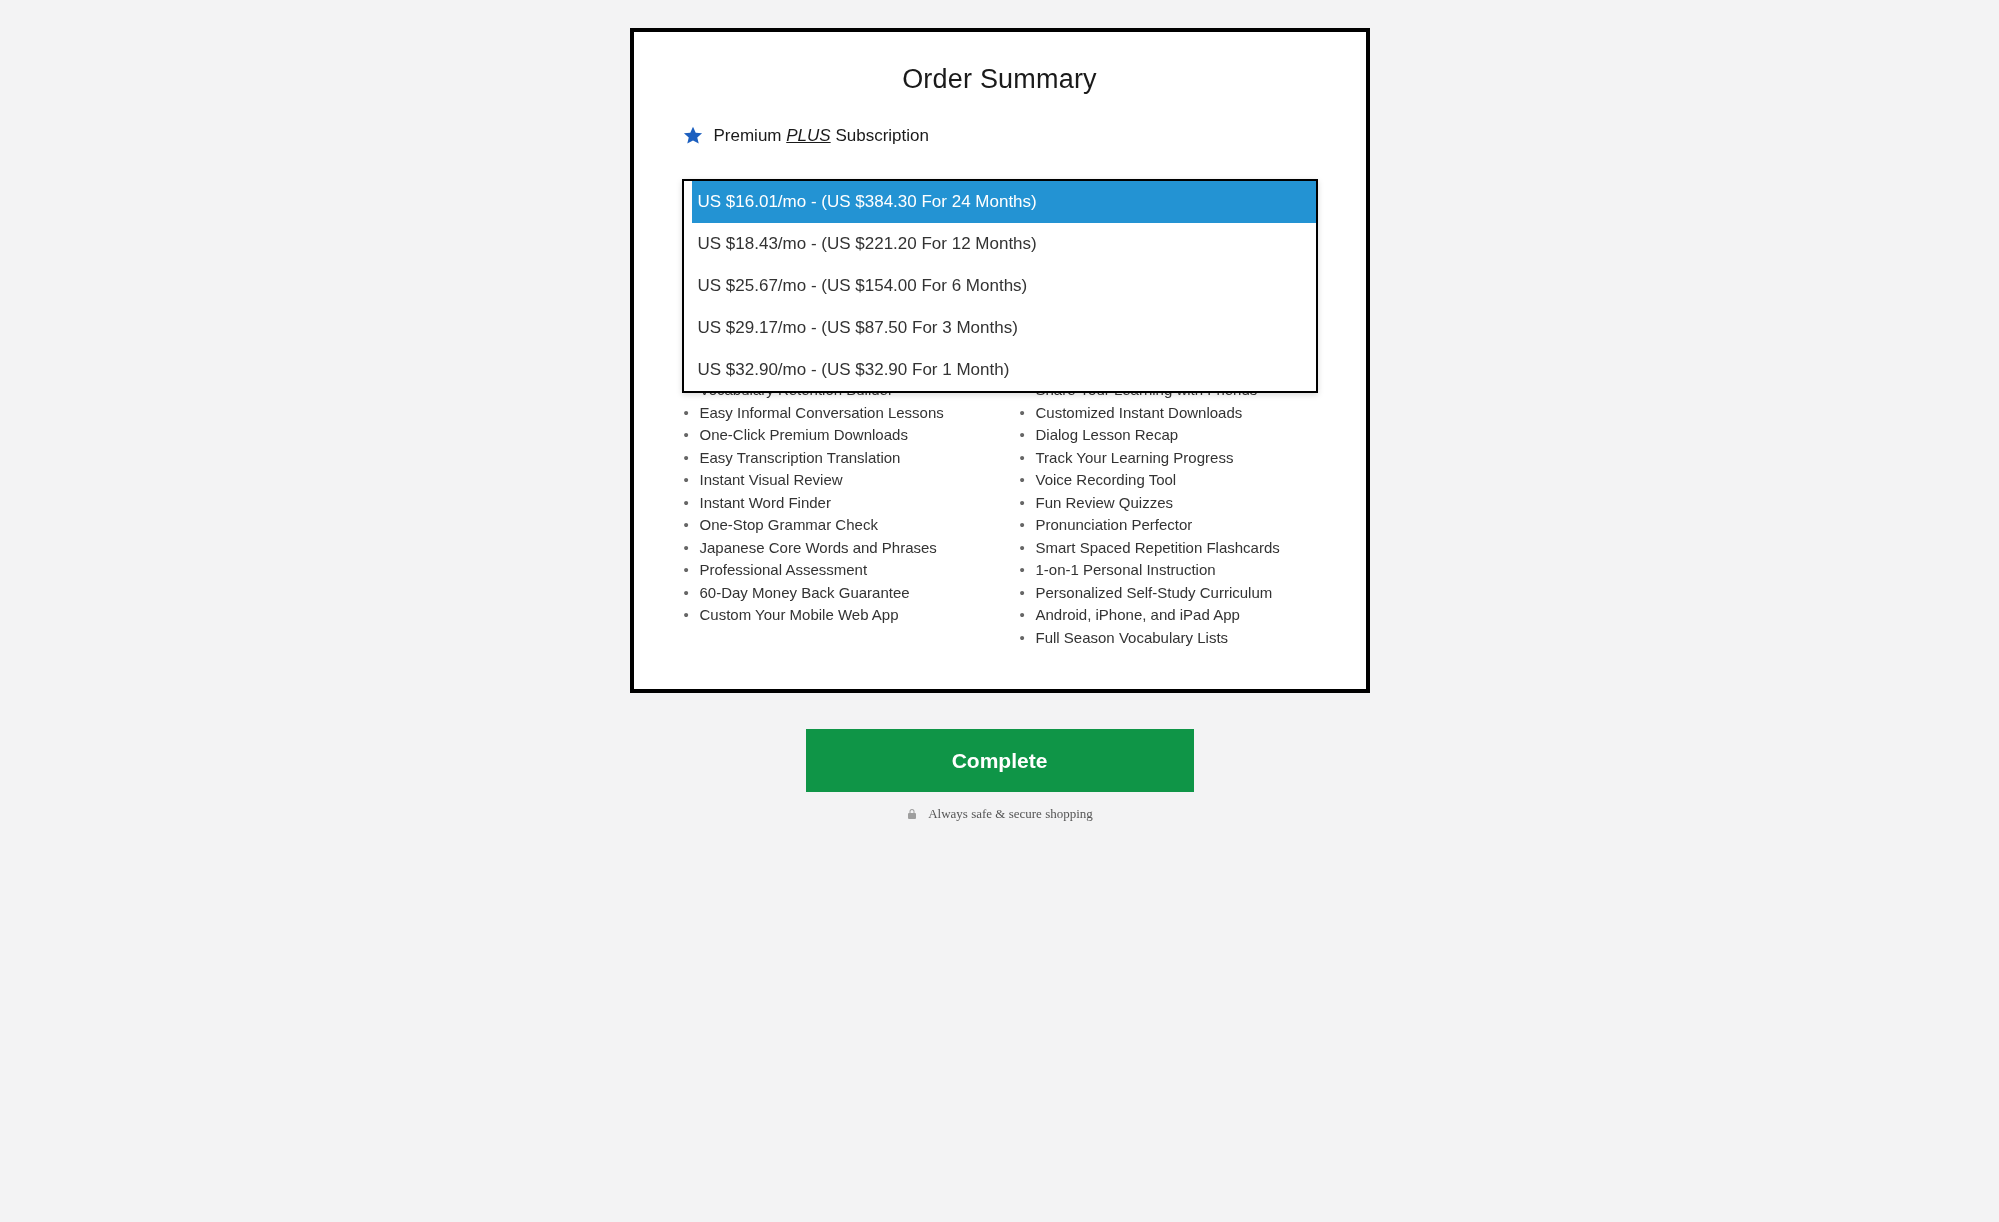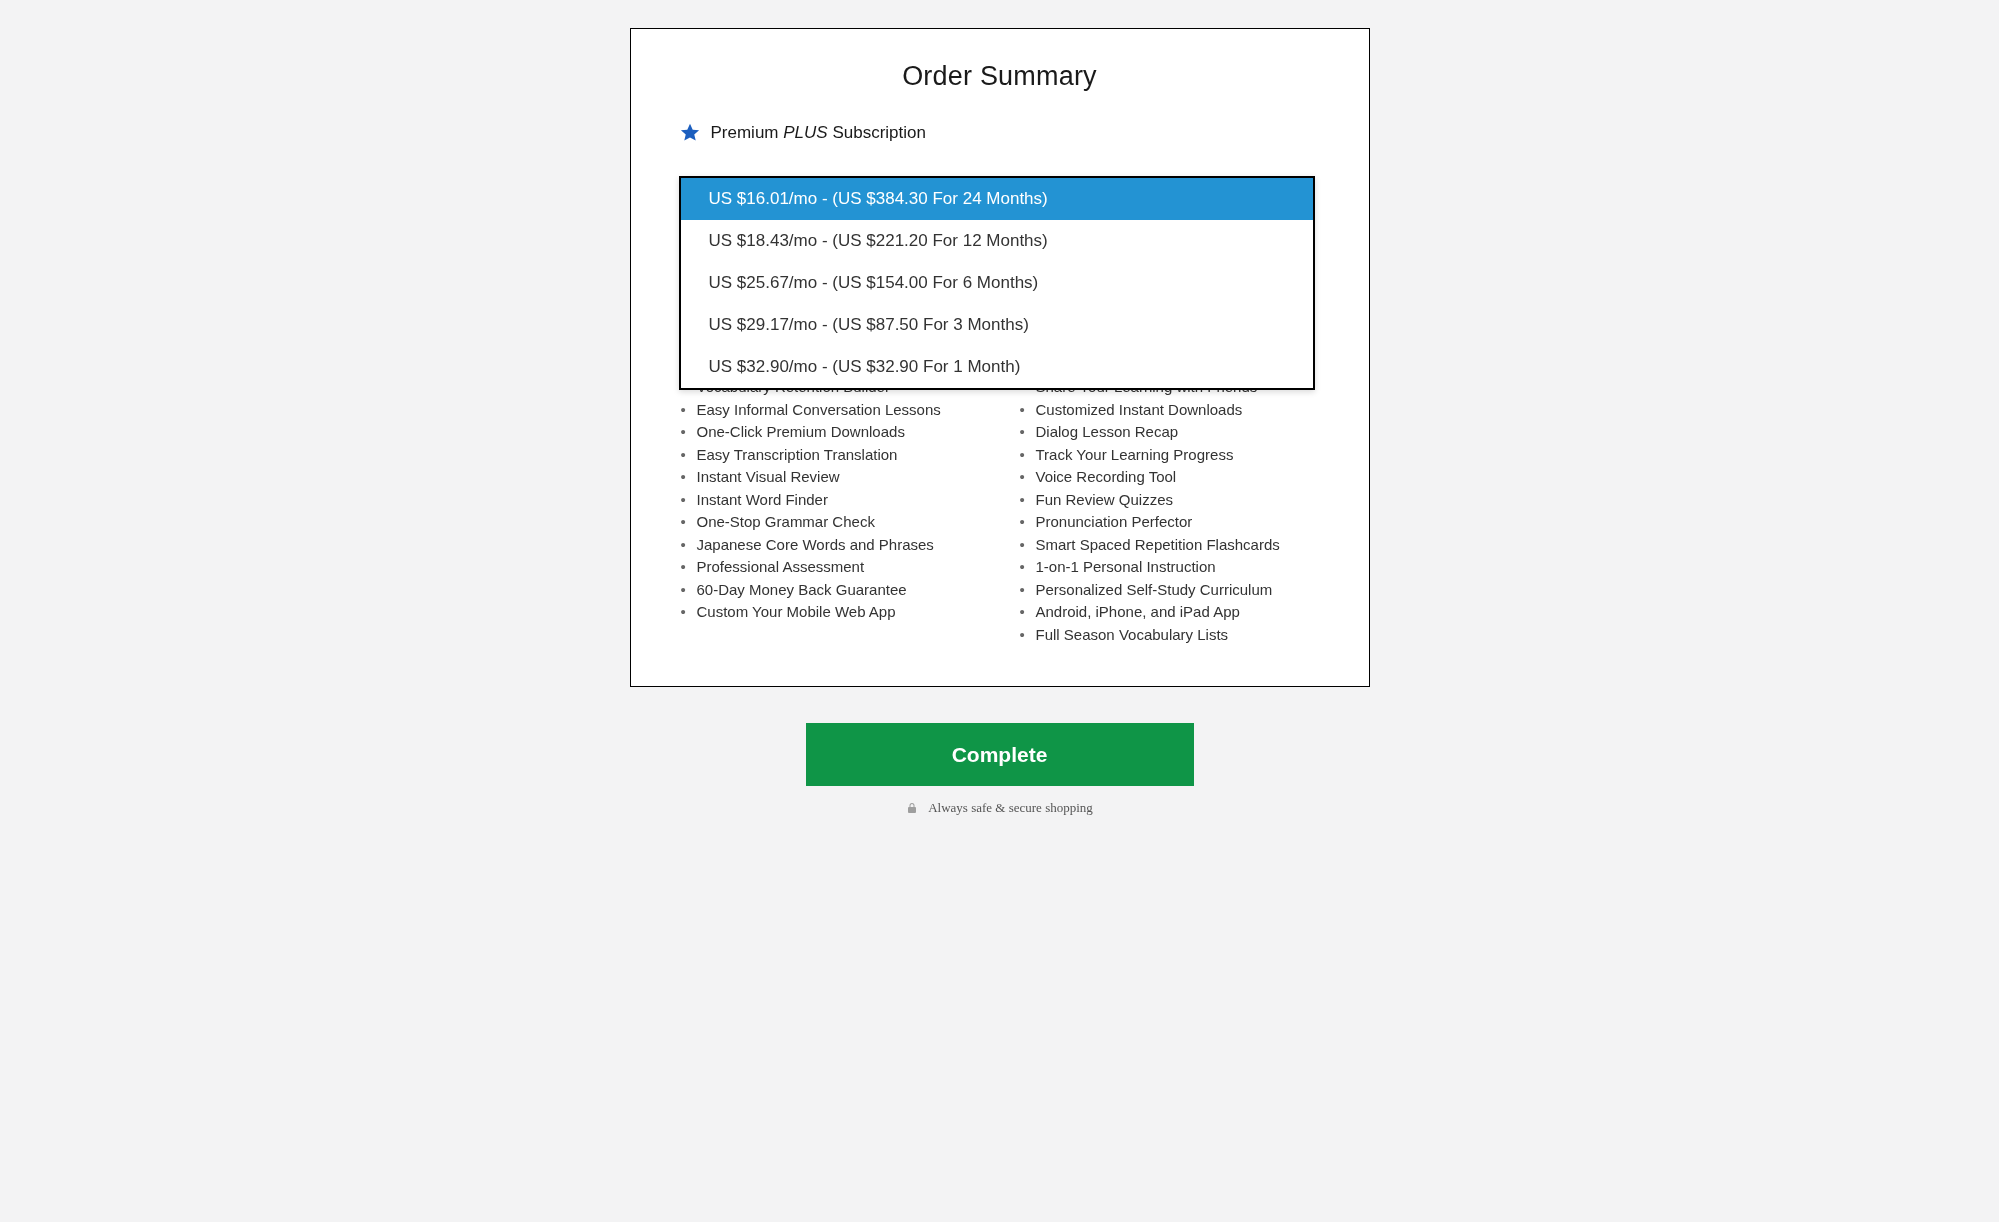--- a/index.html
+++ b/index.html
@@ -7,21 +7,21 @@
       font-family: -apple-system, BlinkMacSystemFont, "Segoe UI", Helvetica, Arial, sans-serif;
       background: #f3f3f4;
       display: flex;
       justify-content: center;
       padding: 28px 0 60px 0;
       min-height: 1222px;
     }
     .card {
       width: 740px;
       background: #ffffff;
-      border: 1px solid #000000;
+      border: 4px solid #000000;
       padding: 32px 48px 40px 48px;
       position: relative;
     }
     .title {
       text-align: center;
       font-size: 27px;
       color: #1a1a1a;
       font-weight: 500;
       margin-bottom: 30px;
       letter-spacing: 0.2px;
@@ -37,36 +37,38 @@
       height: 22px;
       fill: #1c5fbf;
     }
     .sub-text {
       font-size: 17px;
       color: #1a1a1a;
     }
     .sub-text .plus {
       font-style: italic;
       font-weight: 400;
+      text-decoration: underline;
     }
     .dropdown {
       position: absolute;
       left: 48px;
       top: 147px;
       width: 636px;
       background: #ffffff;
       border: 2px solid #000000;
       box-shadow: 0 2px 6px rgba(0,0,0,0.15);
       z-index: 10;
     }
     .dropdown-item {
-      padding: 11px 28px;
+      padding: 11px 6px;
       font-size: 17px;
       color: #333;
       cursor: pointer;
+      margin-left: 8px;
     }
     .dropdown-item.selected {
       background: #2393d3;
       color: #ffffff;
     }
     .spacer-under-select {
       height: 216px;
     }
     .features {
       display: flex;

